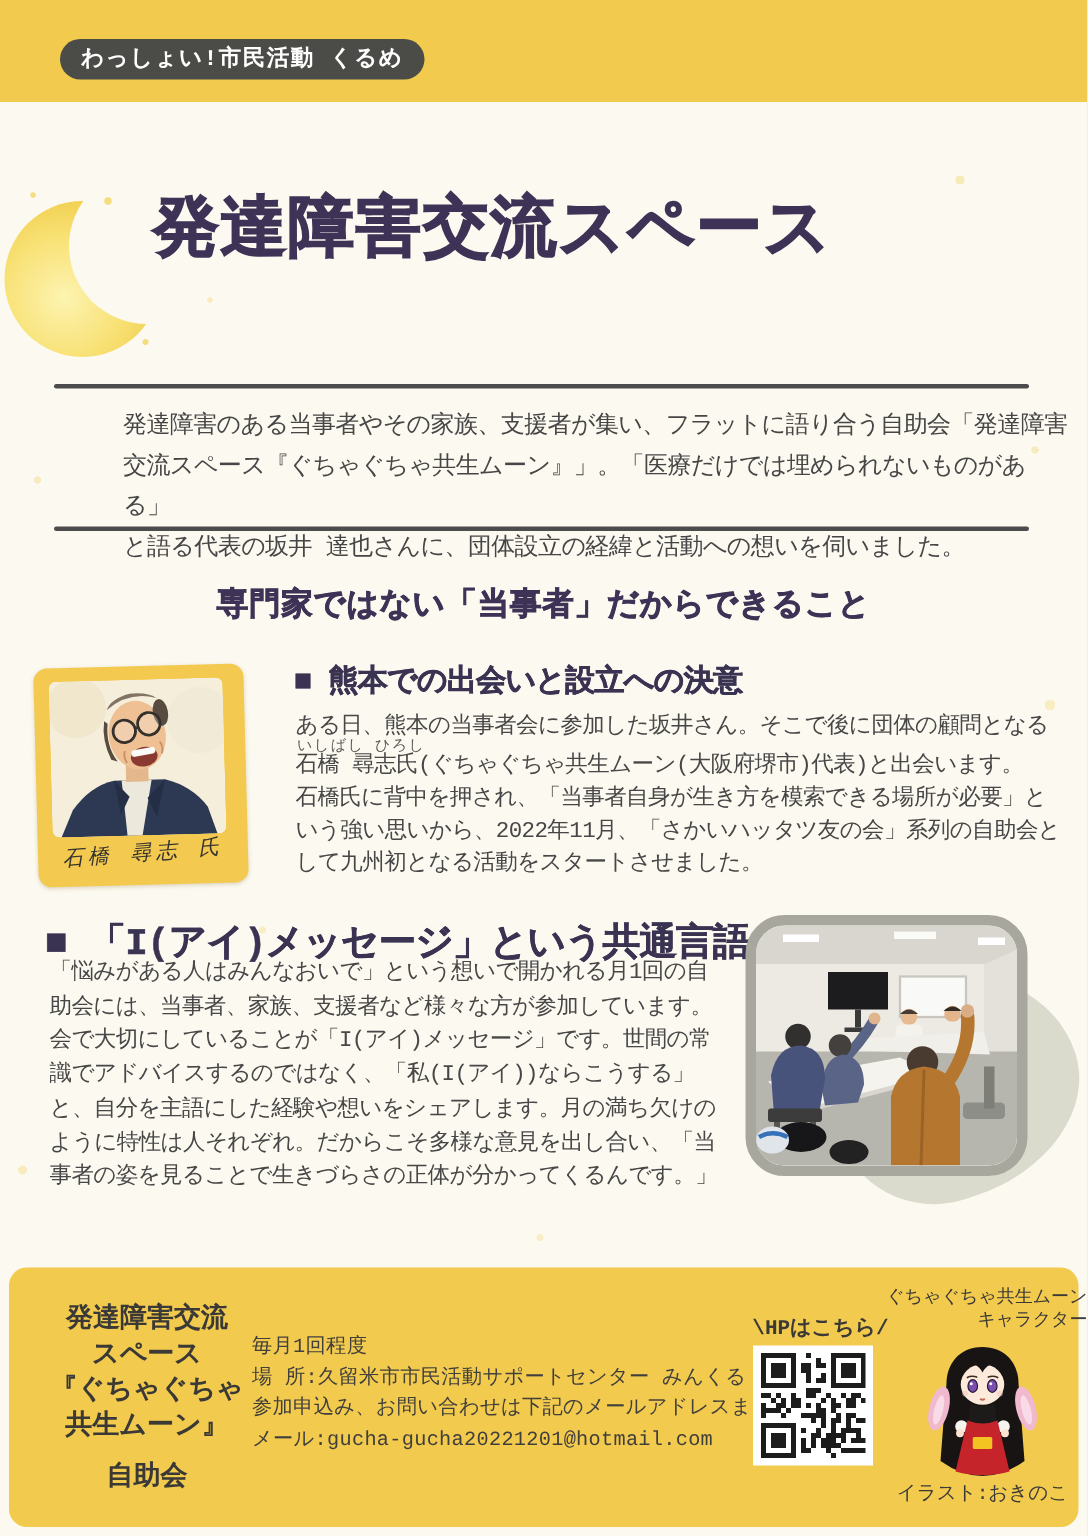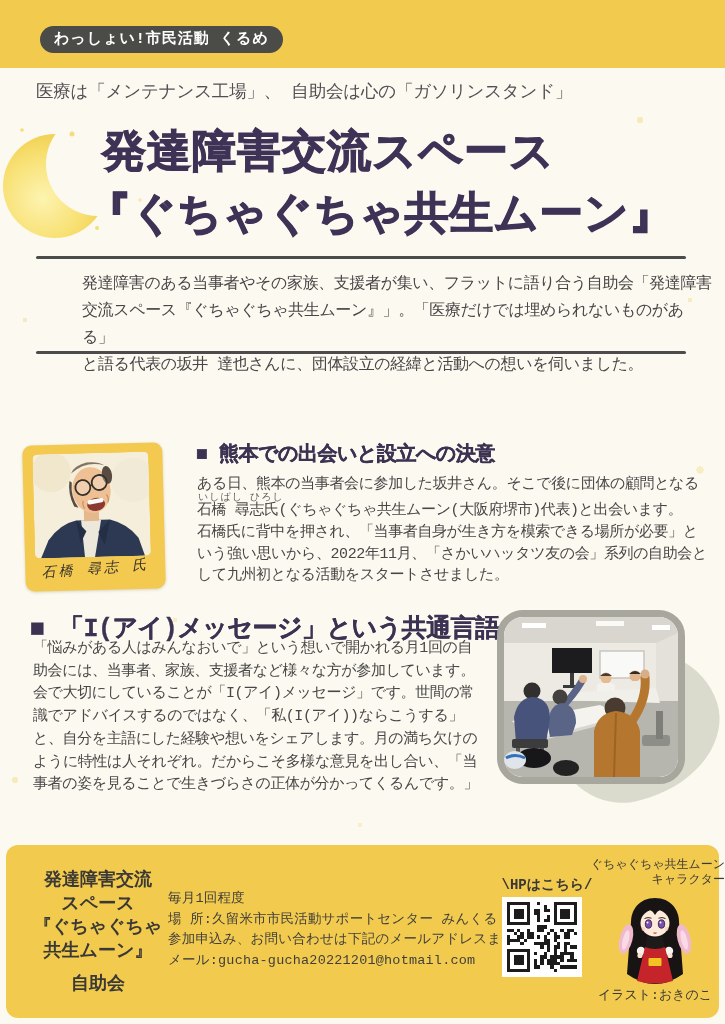--- a/index.html
+++ b/index.html
@@ -116,47 +116,46 @@
   }
 </style>
 </head>
 <body>
 
 <div class="page" style="--yellow: #f2ca4e; --card-yellow: #f3c94f; --purple: #3e3356; --ink: #454545; --badge-bg: #4b4b47; --footer-ink: #3a3936; --photo-border: #a7a79d; --paper: #fcf9f0;">
 
   <div class="abs top-band"></div>
   <div class="abs badge">わっしょい!市民活動 くるめ</div>
 
-  <div class="abs headline">医療は「メンテナンス工場」、 自助会は心の「ガソリンスタンド」</div>
 
   <svg class="abs moon" viewBox="0 0 118 132">
     <defs>
       <radialGradient id="mg" cx="38%" cy="62%" r="72%">
         <stop offset="0%" stop-color="#fdf4ae"></stop>
         <stop offset="55%" stop-color="#f8e06e"></stop>
         <stop offset="100%" stop-color="#efc93e"></stop>
       </radialGradient>
       <mask id="mcut">
         <rect x="0" y="0" width="118" height="132" fill="#fff"></rect>
         <circle cx="96" cy="48" r="52" fill="#000"></circle>
       </mask>
     </defs>
     <circle cx="53" cy="70" r="52" fill="url(#mg)" mask="url(#mcut)" opacity="0.95"></circle>
     <circle cx="70" cy="18" r="2.5" fill="#f4dd7c"></circle>
     <circle cx="95" cy="112" r="2" fill="#f4dd7c"></circle>
     <circle cx="20" cy="14" r="1.8" fill="#f4dd7c"></circle>
   </svg>
 
   <div class="abs title-line title1">発達障害交流スペース</div>
-  <div class="abs title-line title2">『ぐちゃぐちゃ共生ムーン』</div>
 
   <div class="abs rule rule1"></div>
   <div class="abs intro">発達障害のある当事者やその家族、支援者が集い、フラットに語り合う自助会「発達障害<br>交流スペース『ぐちゃぐちゃ共生ムーン』」。「医療だけでは埋められないものがある」<br>と語る代表の坂井 達也さんに、団体設立の経緯と活動への想いを伺いました。</div>
   <div class="abs rule rule2"></div>
 
+  <div class="abs section-heading">専門家ではない「当事者」だからできること</div>
 
   <div class="abs photo-card">
     <div class="portrait">
       <svg viewBox="0 0 116 104" width="116" height="104">
         <rect x="0" y="0" width="116" height="104" fill="#f5eeda"></rect>
         <circle cx="18" cy="18" r="20" fill="#efe4c8" opacity="0.7"></circle>
         <circle cx="100" cy="28" r="22" fill="#f0e8d4" opacity="0.8"></circle>
         <path d="M6,104 L14,86 Q26,70 42,67 L76,67 Q94,72 104,86 L110,104 Z" fill="#2d3953"></path>
         <path d="M47,67 L67,67 L60,104 L50,104 Z" fill="#ece8db"></path>
         <path d="M42,67 L52,78 L46,90 Z" fill="#242e45"></path>

